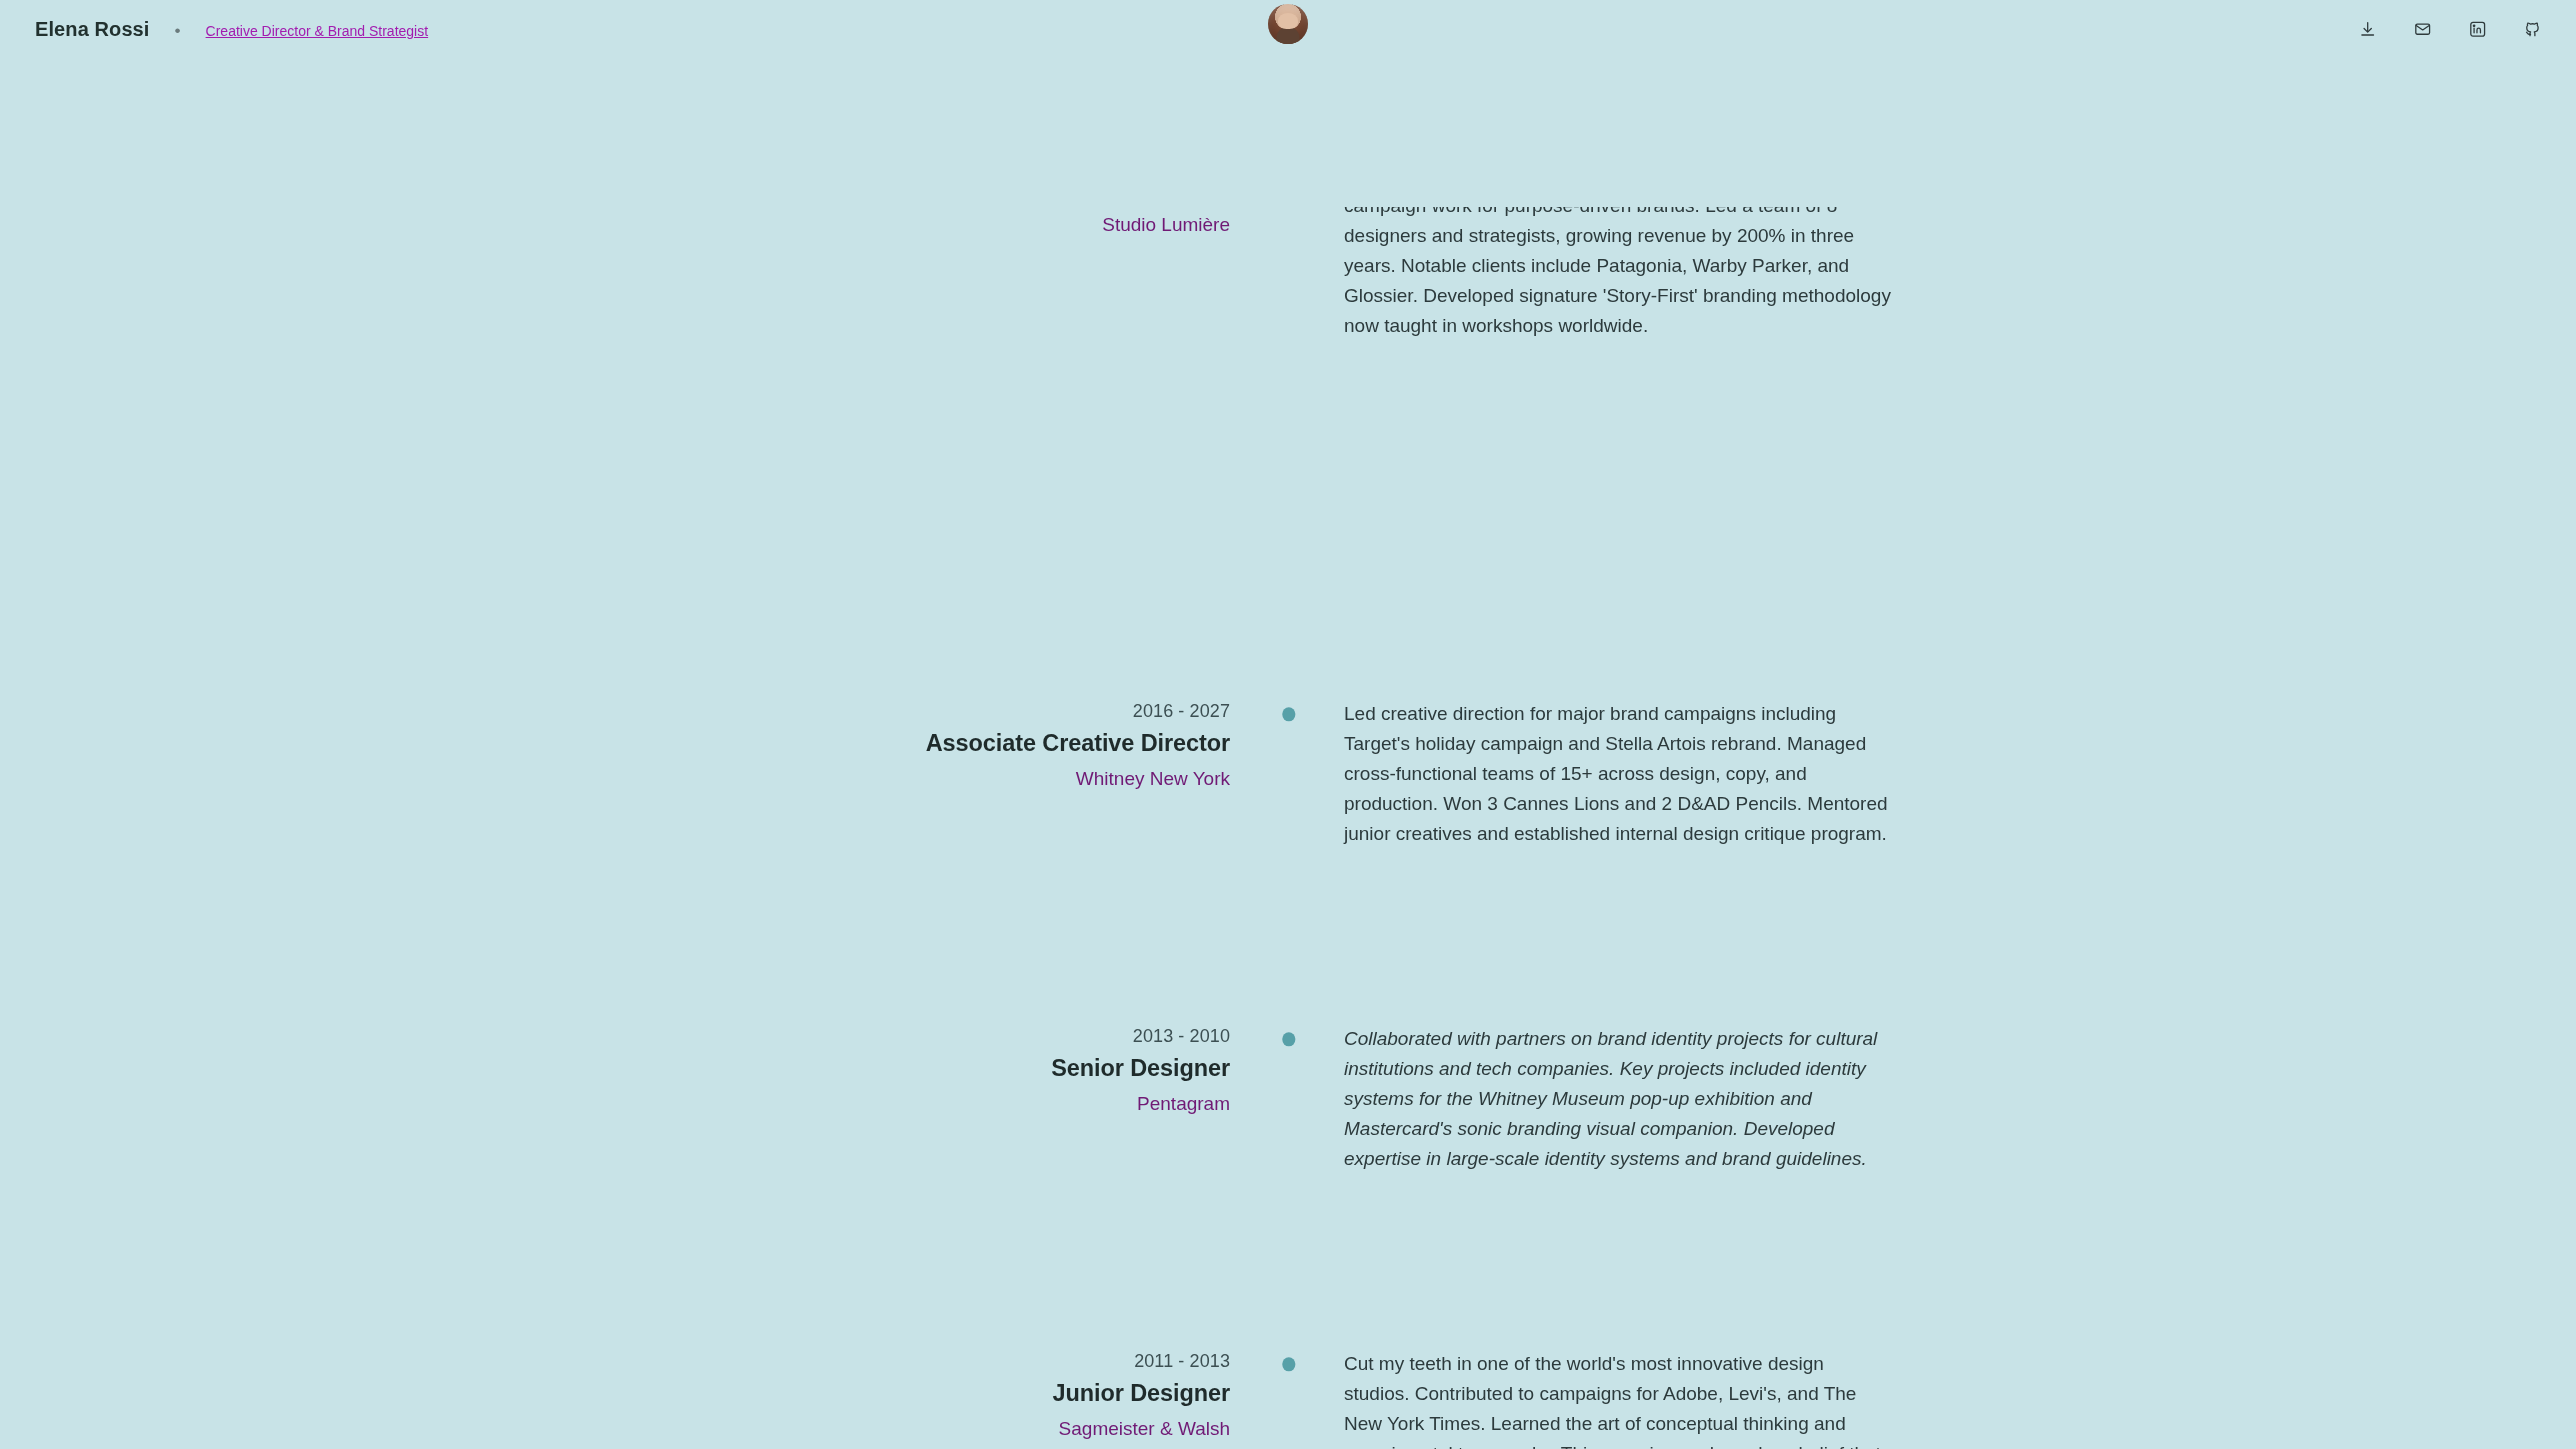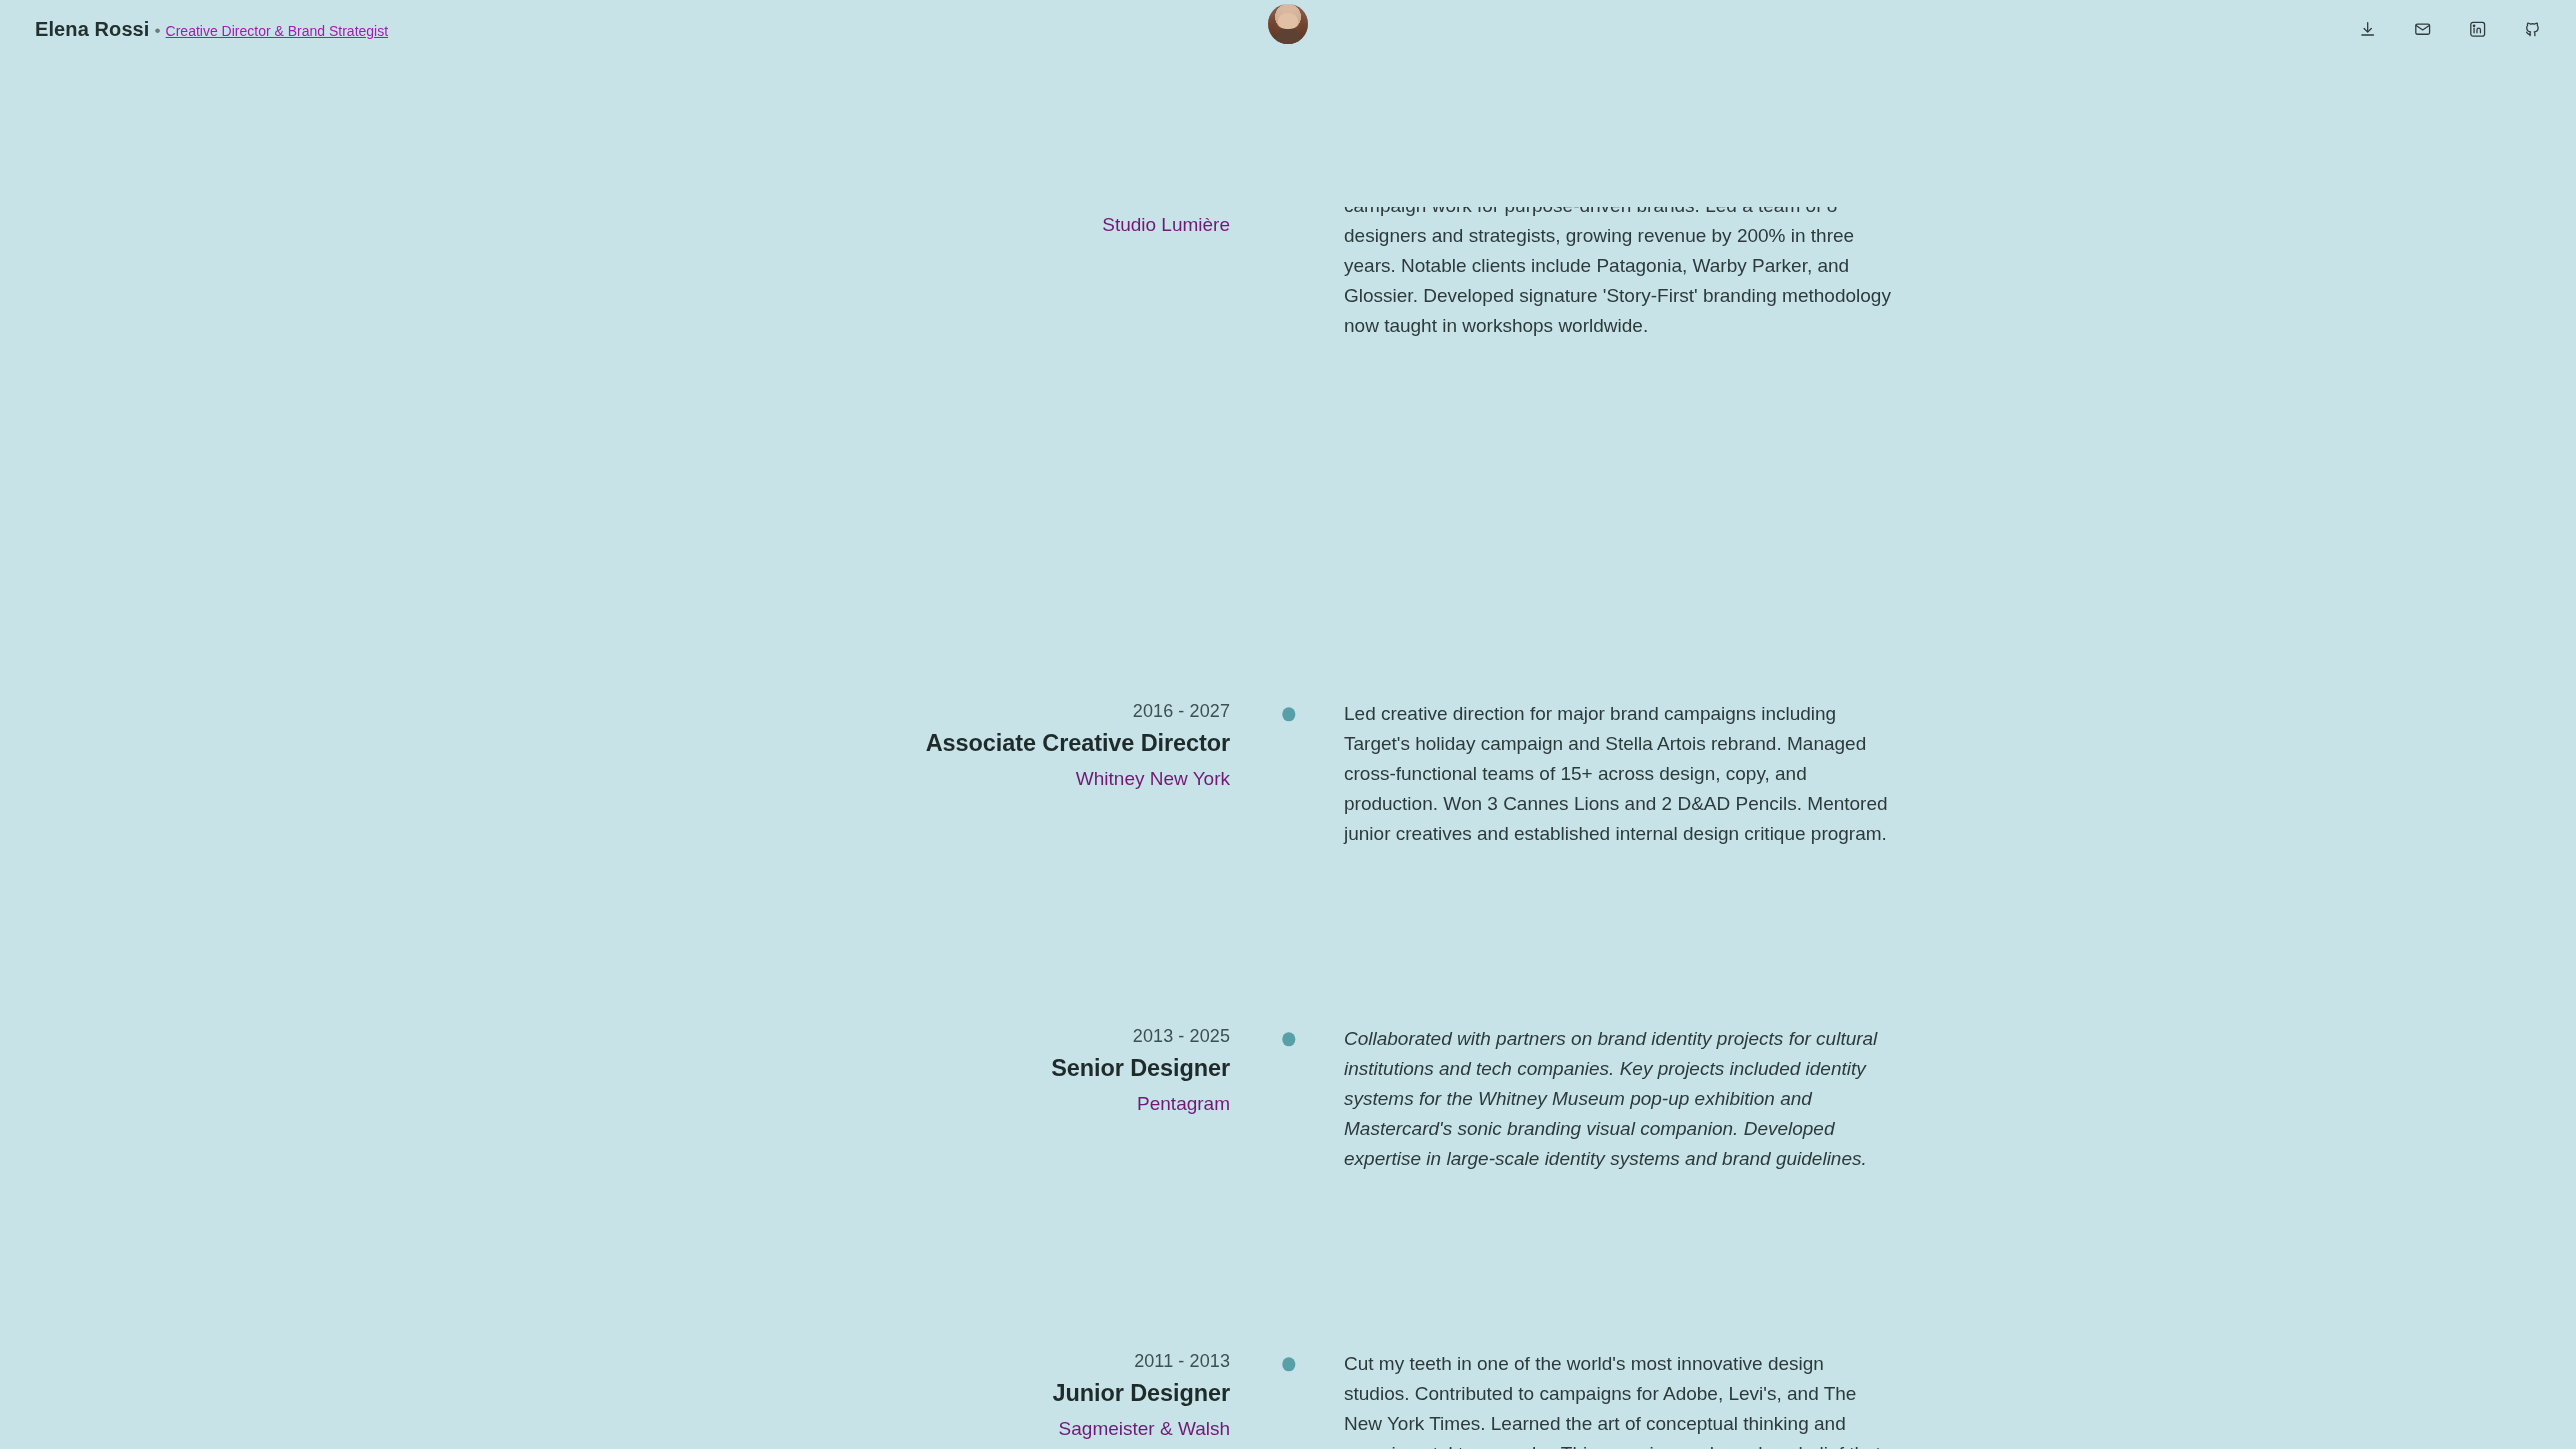--- a/index.html
+++ b/index.html
@@ -18,21 +18,21 @@
   .topbar {
     position: relative;
     height: 59px;
     display: flex;
     align-items: center;
     padding: 0 35px;
   }
   .brand {
     display: flex;
     align-items: baseline;
-    gap: 5px;
+    gap: 25px;
     white-space: nowrap;
   }
   .brand-name {
     font-size: 20px;
     font-weight: 700;
     color: #22312f;
     letter-spacing: 0.1px;
   }
   .brand-dot {
     font-size: 17.4px;
@@ -235,21 +235,21 @@
         <div class="org">Whitney New York</div>
       </div>
       <div class="right-col" style="top:109px;">
         <div class="desc">Led creative direction for major brand campaigns including Target's holiday campaign and Stella Artois rebrand. Managed cross-functional teams of 15+ across design, copy, and production. Won 3 Cannes Lions and 2 D&amp;AD Pencils. Mentored junior creatives and established internal design critique program.</div>
       </div>
     </div>
 
     <div class="entry" style="top:768px;">
       <div class="node" style="top:124px;"></div>
       <div class="left-col" style="top:111px;">
-        <div class="yr">2013 - 2025</div>
+        <div class="yr">2013 - 2010</div>
         <div class="role">Senior Designer</div>
         <div class="org">Pentagram</div>
       </div>
       <div class="right-col" style="top:109px;font-style:italic;">
         <div class="desc">Collaborated with partners on brand identity projects for cultural institutions and tech companies. Key projects included identity systems for the Whitney Museum pop-up exhibition and Mastercard's sonic branding visual companion. Developed expertise in large-scale identity systems and brand guidelines.</div>
       </div>
     </div>
 
     <div class="entry" style="top:1093px;">
       <div class="node" style="top:124px;"></div>

